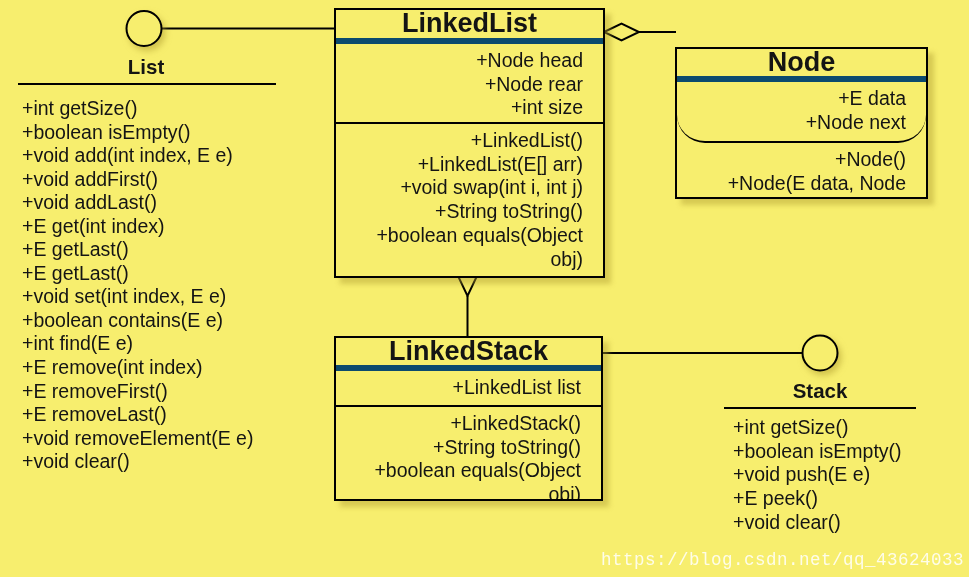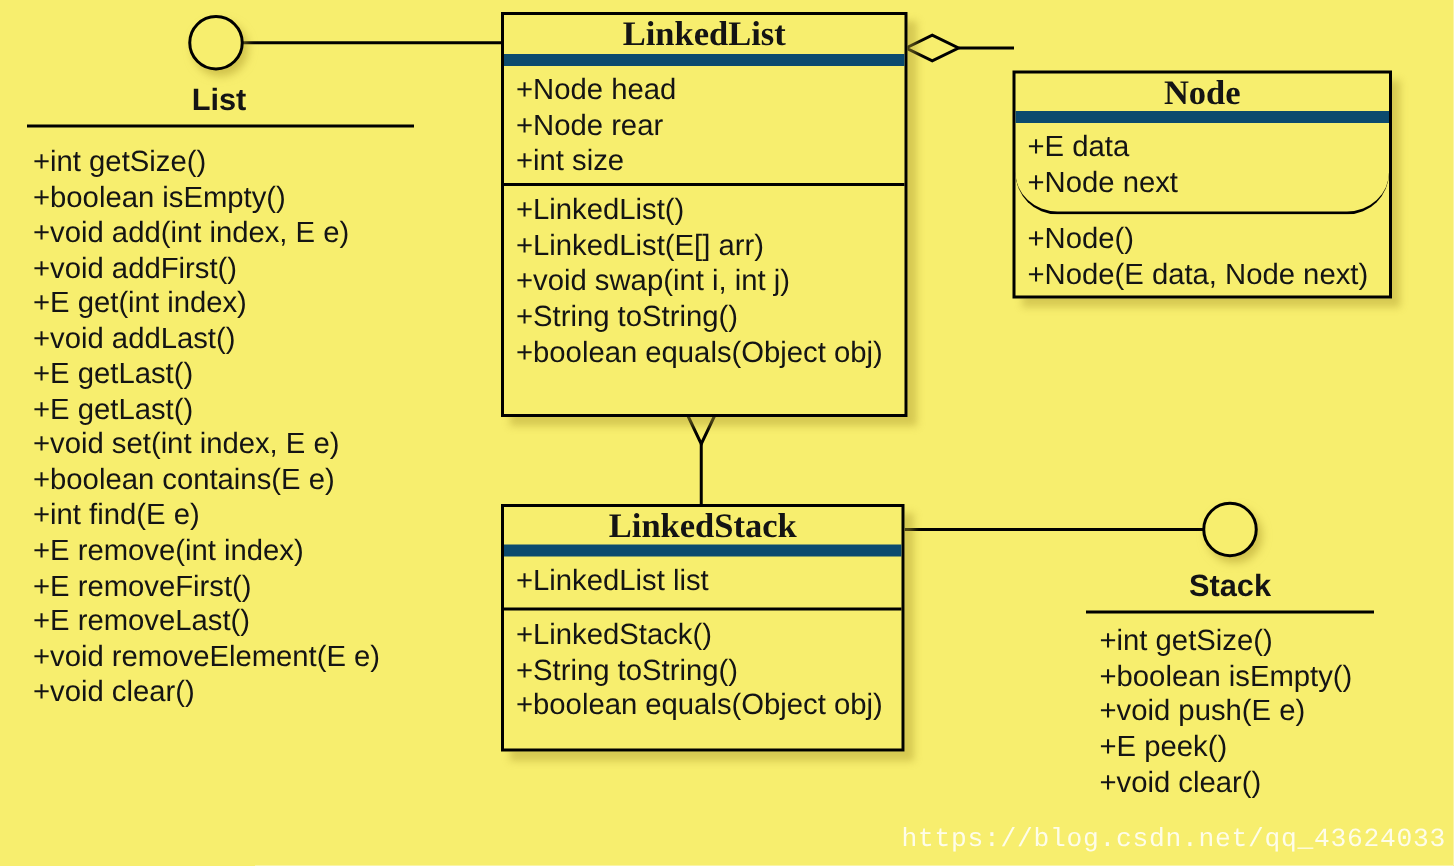--- a/index.html
+++ b/index.html
@@ -25,30 +25,30 @@
     border: 2px solid #000;
     background: #F7EE6E;
     box-shadow: 6px 6px 5px rgba(176,158,48,0.45);
     font-size: 19.5px;
     line-height: 23.7px;
   }
   .uml-title {
     box-sizing: border-box;
     display: flex; align-items: center; justify-content: center;
     font-weight: bold;
-    font-size: 23px;
-    border-bottom: 8px solid #0c4a6e;
-    font-family: Liberation Serif, serif;
+    font-size: 27px;
+    border-bottom: 6px solid #0c4a6e;
   }
   .uml-list {
     box-sizing: border-box;
     list-style: none;
     margin: 0;
-    padding: 5px 4px 6px 8px;
+    padding: 5px 20px 6px 8px;
     overflow: hidden;
+    text-align: right;
   }
   .uml-fields { border-bottom: 2px solid #000; }
 
   #class-linkedlist { left: 334px; top: 8px; width: 271px; }
   #class-linkedlist .uml-title   { height: 34px; }
   #class-linkedlist .uml-fields  { height: 80px; }
   #class-linkedlist .uml-methods { height: 152px; }
 
   #class-node { left: 675px; top: 7px; width: 253px; margin-top: 40px; }
   #class-node .uml-title   { height: 33px; }
@@ -112,22 +112,22 @@
     <circle cx="820" cy="353" r="17.5" class="lollipop"></circle>
   </svg>
 
   <div id="iface-list-label" class="iface-label">List</div>
   <div id="iface-list-underline" class="iface-underline"></div>
   <ul id="iface-list-methods" class="iface-methods">
     <li>+int getSize()</li>
     <li>+boolean isEmpty()</li>
     <li>+void add(int index, E e)</li>
     <li>+void addFirst()</li>
+    <li>+void addLast()</li>
     <li>+E get(int index)</li>
-    <li>+void addLast()</li>
     <li>+E getLast()</li>
     <li>+E getLast()</li>
     <li>+void set(int index, E e)</li>
     <li>+boolean contains(E e)</li>
     <li>+int find(E e)</li>
     <li>+E remove(int index)</li>
     <li>+E removeFirst()</li>
     <li>+E removeLast()</li>
     <li>+void removeElement(E e)</li>
     <li>+void clear()</li>

